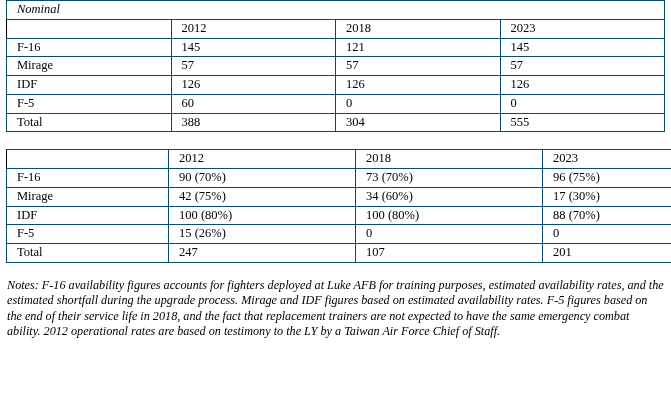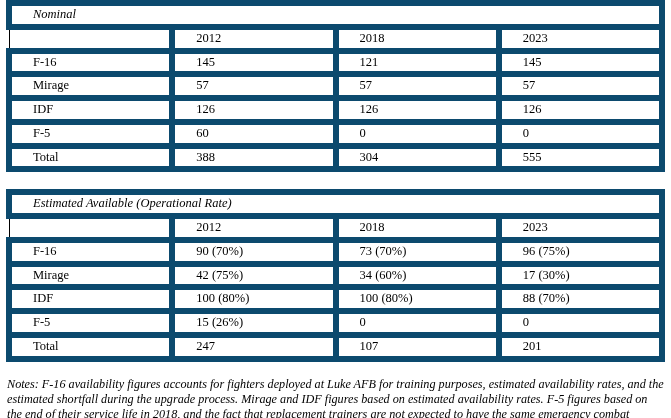--- a/index.html
+++ b/index.html
@@ -24,22 +24,22 @@
   .tbl-wrap {
     margin: 0 6px;
   }
   table.data {
     width: 659px;
     border-collapse: collapse;
     table-layout: fixed;
     border: 1.6px solid #000;
   }
   table.data td, table.data th {
-    border: 6px solid #0c4a6e;
-    padding: 1px 5px 2px 21px;
+    border: 1px solid #0c4a6e;
+    padding: 1px 5px 2px 10px;
     font-size: 12.5px;
     line-height: 1.18;
     vertical-align: top;
     text-align: left;
     font-weight: normal;
   }
   .caption-row td {
     font-style: italic;
     font-weight: bold;
     font-size: 13.5px;
@@ -126,23 +126,20 @@
       </tr>
     </tbody>
       </table>
   </div>
 
   <div class="spacer"></div>
 
   <div class="tbl-wrap">
     <table class="data">
       <tbody>
-          <tr class="caption-row">
-        <td colspan="4">Estimated Available (Operational Rate)</td>
-      </tr>
       <tr class="hdr-row">
         <td class="c0 blank"></td>
         <td class="c1">2012</td>
         <td class="c2">2018</td>
         <td class="c3">2023</td>
       </tr>
       <tr>
         <td class="c0">F-16</td>
         <td class="c1">90 (70%)</td>
         <td class="c2">73 (70%)</td>

